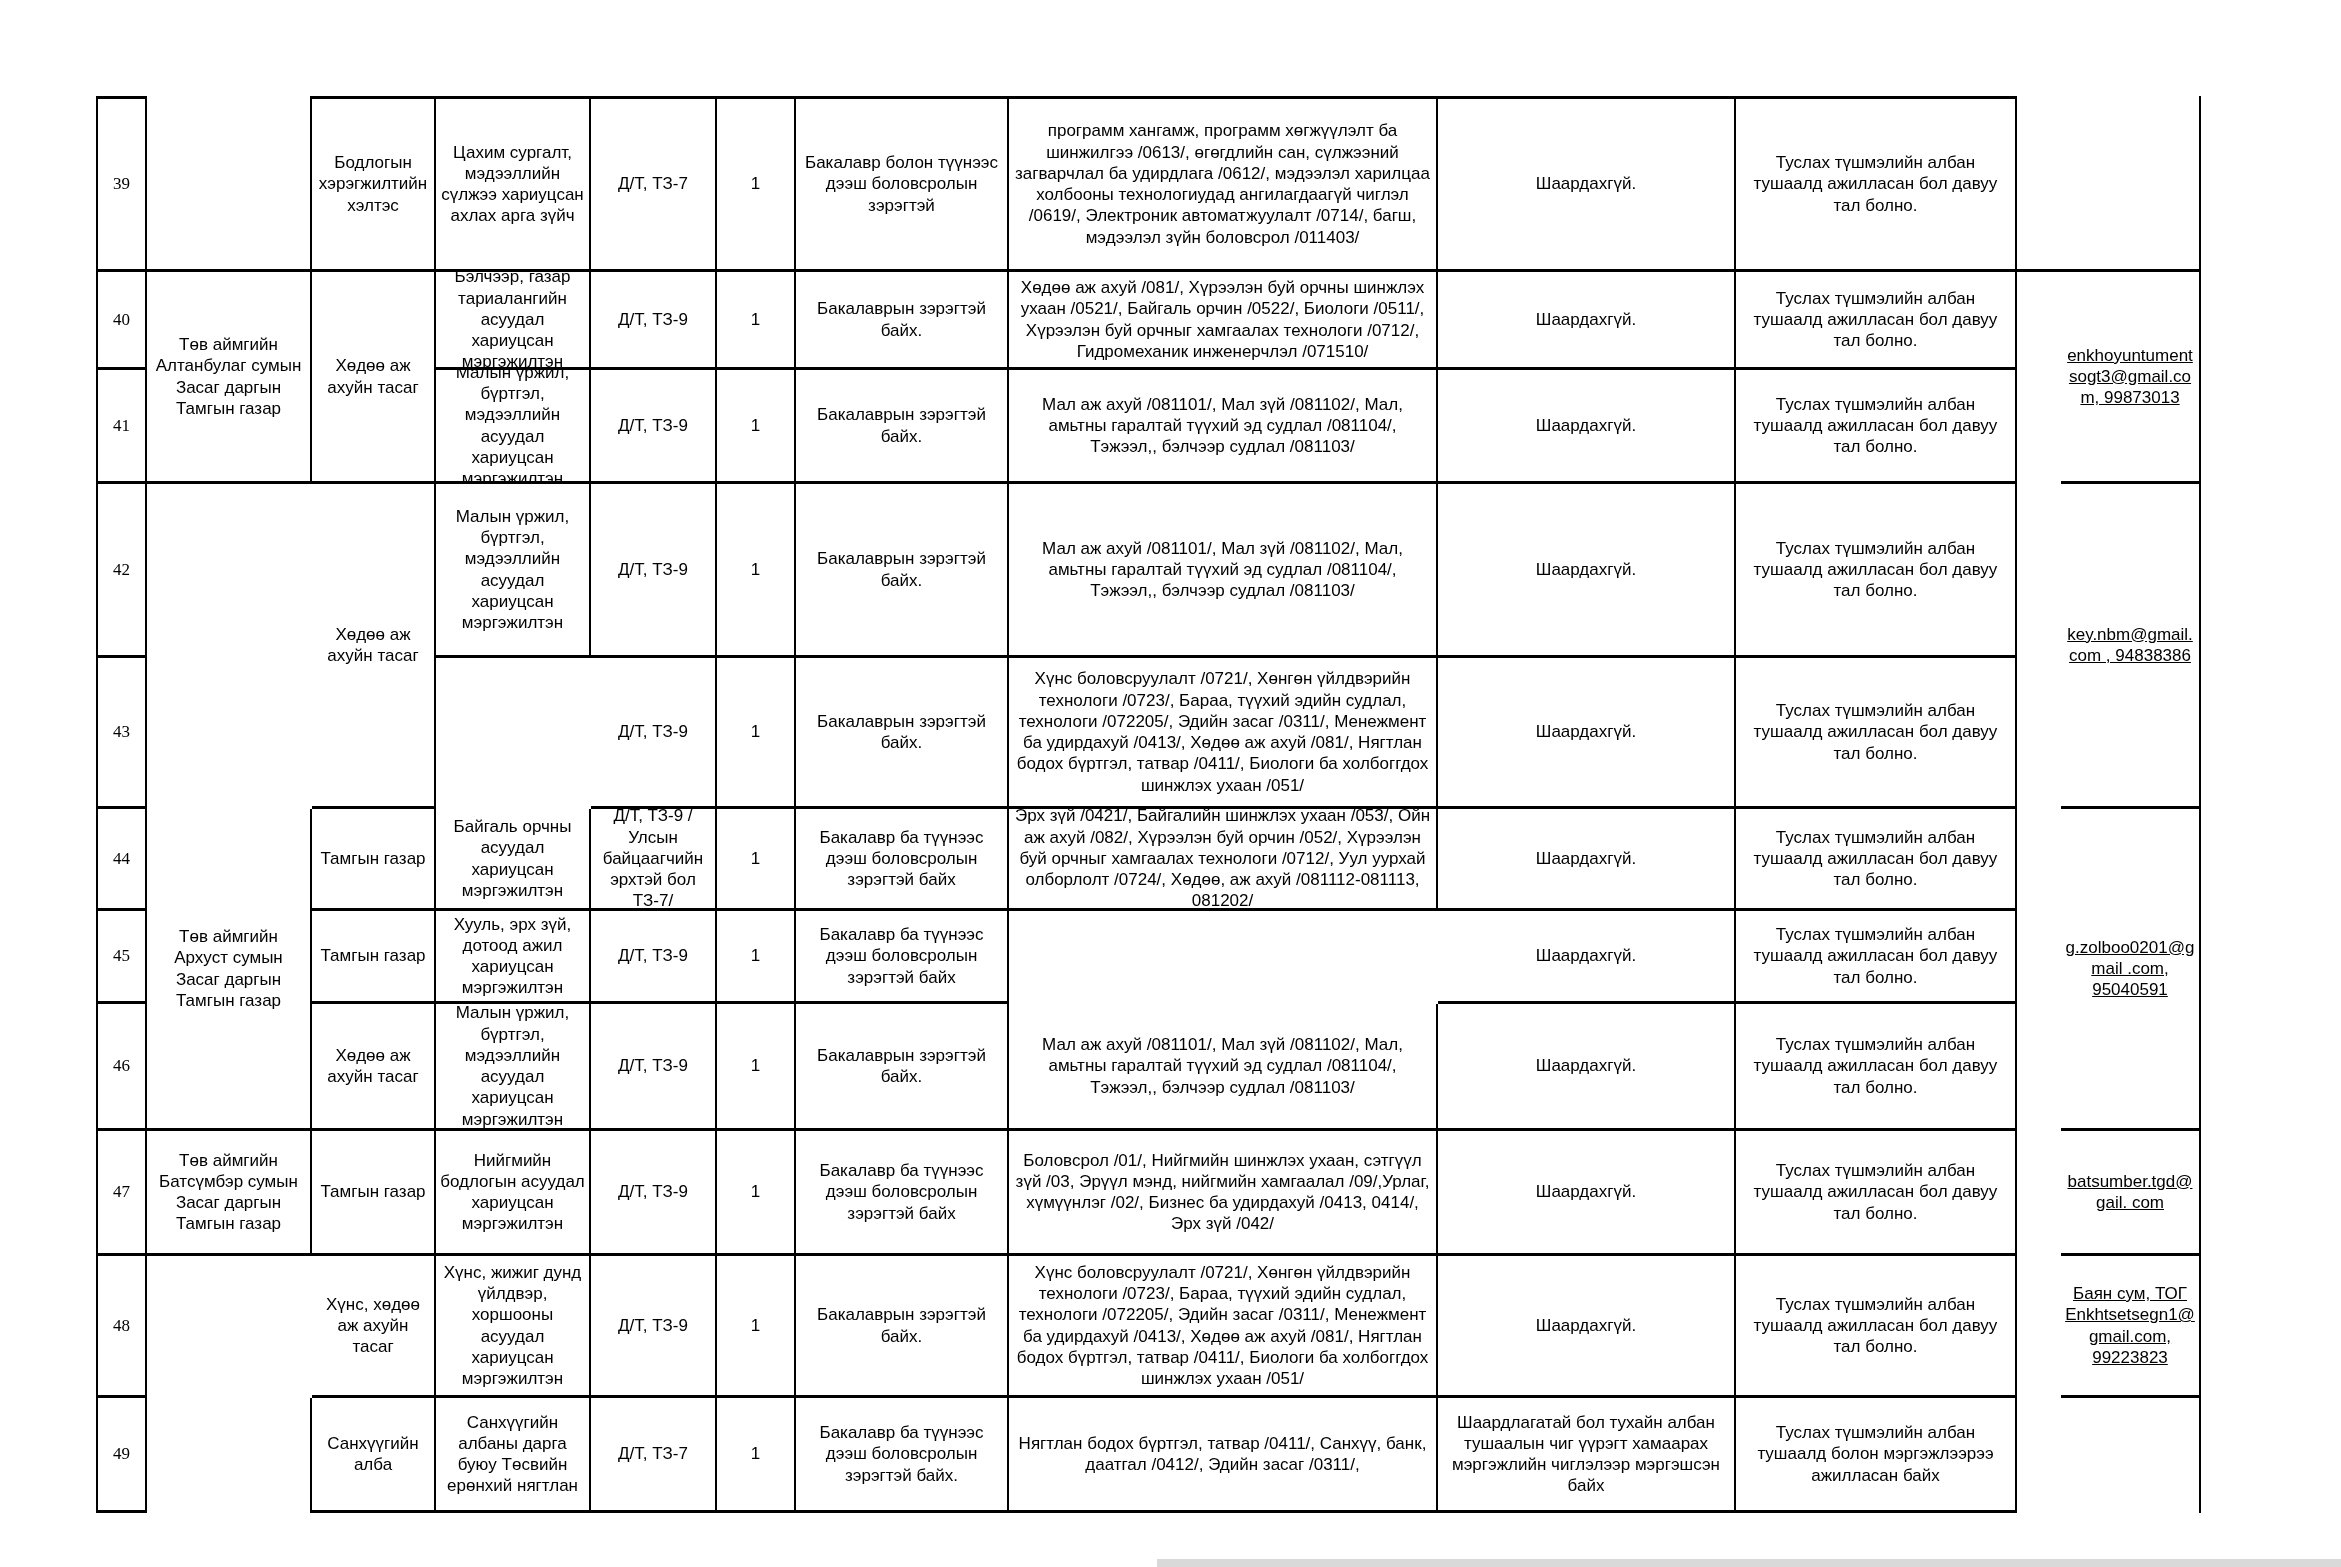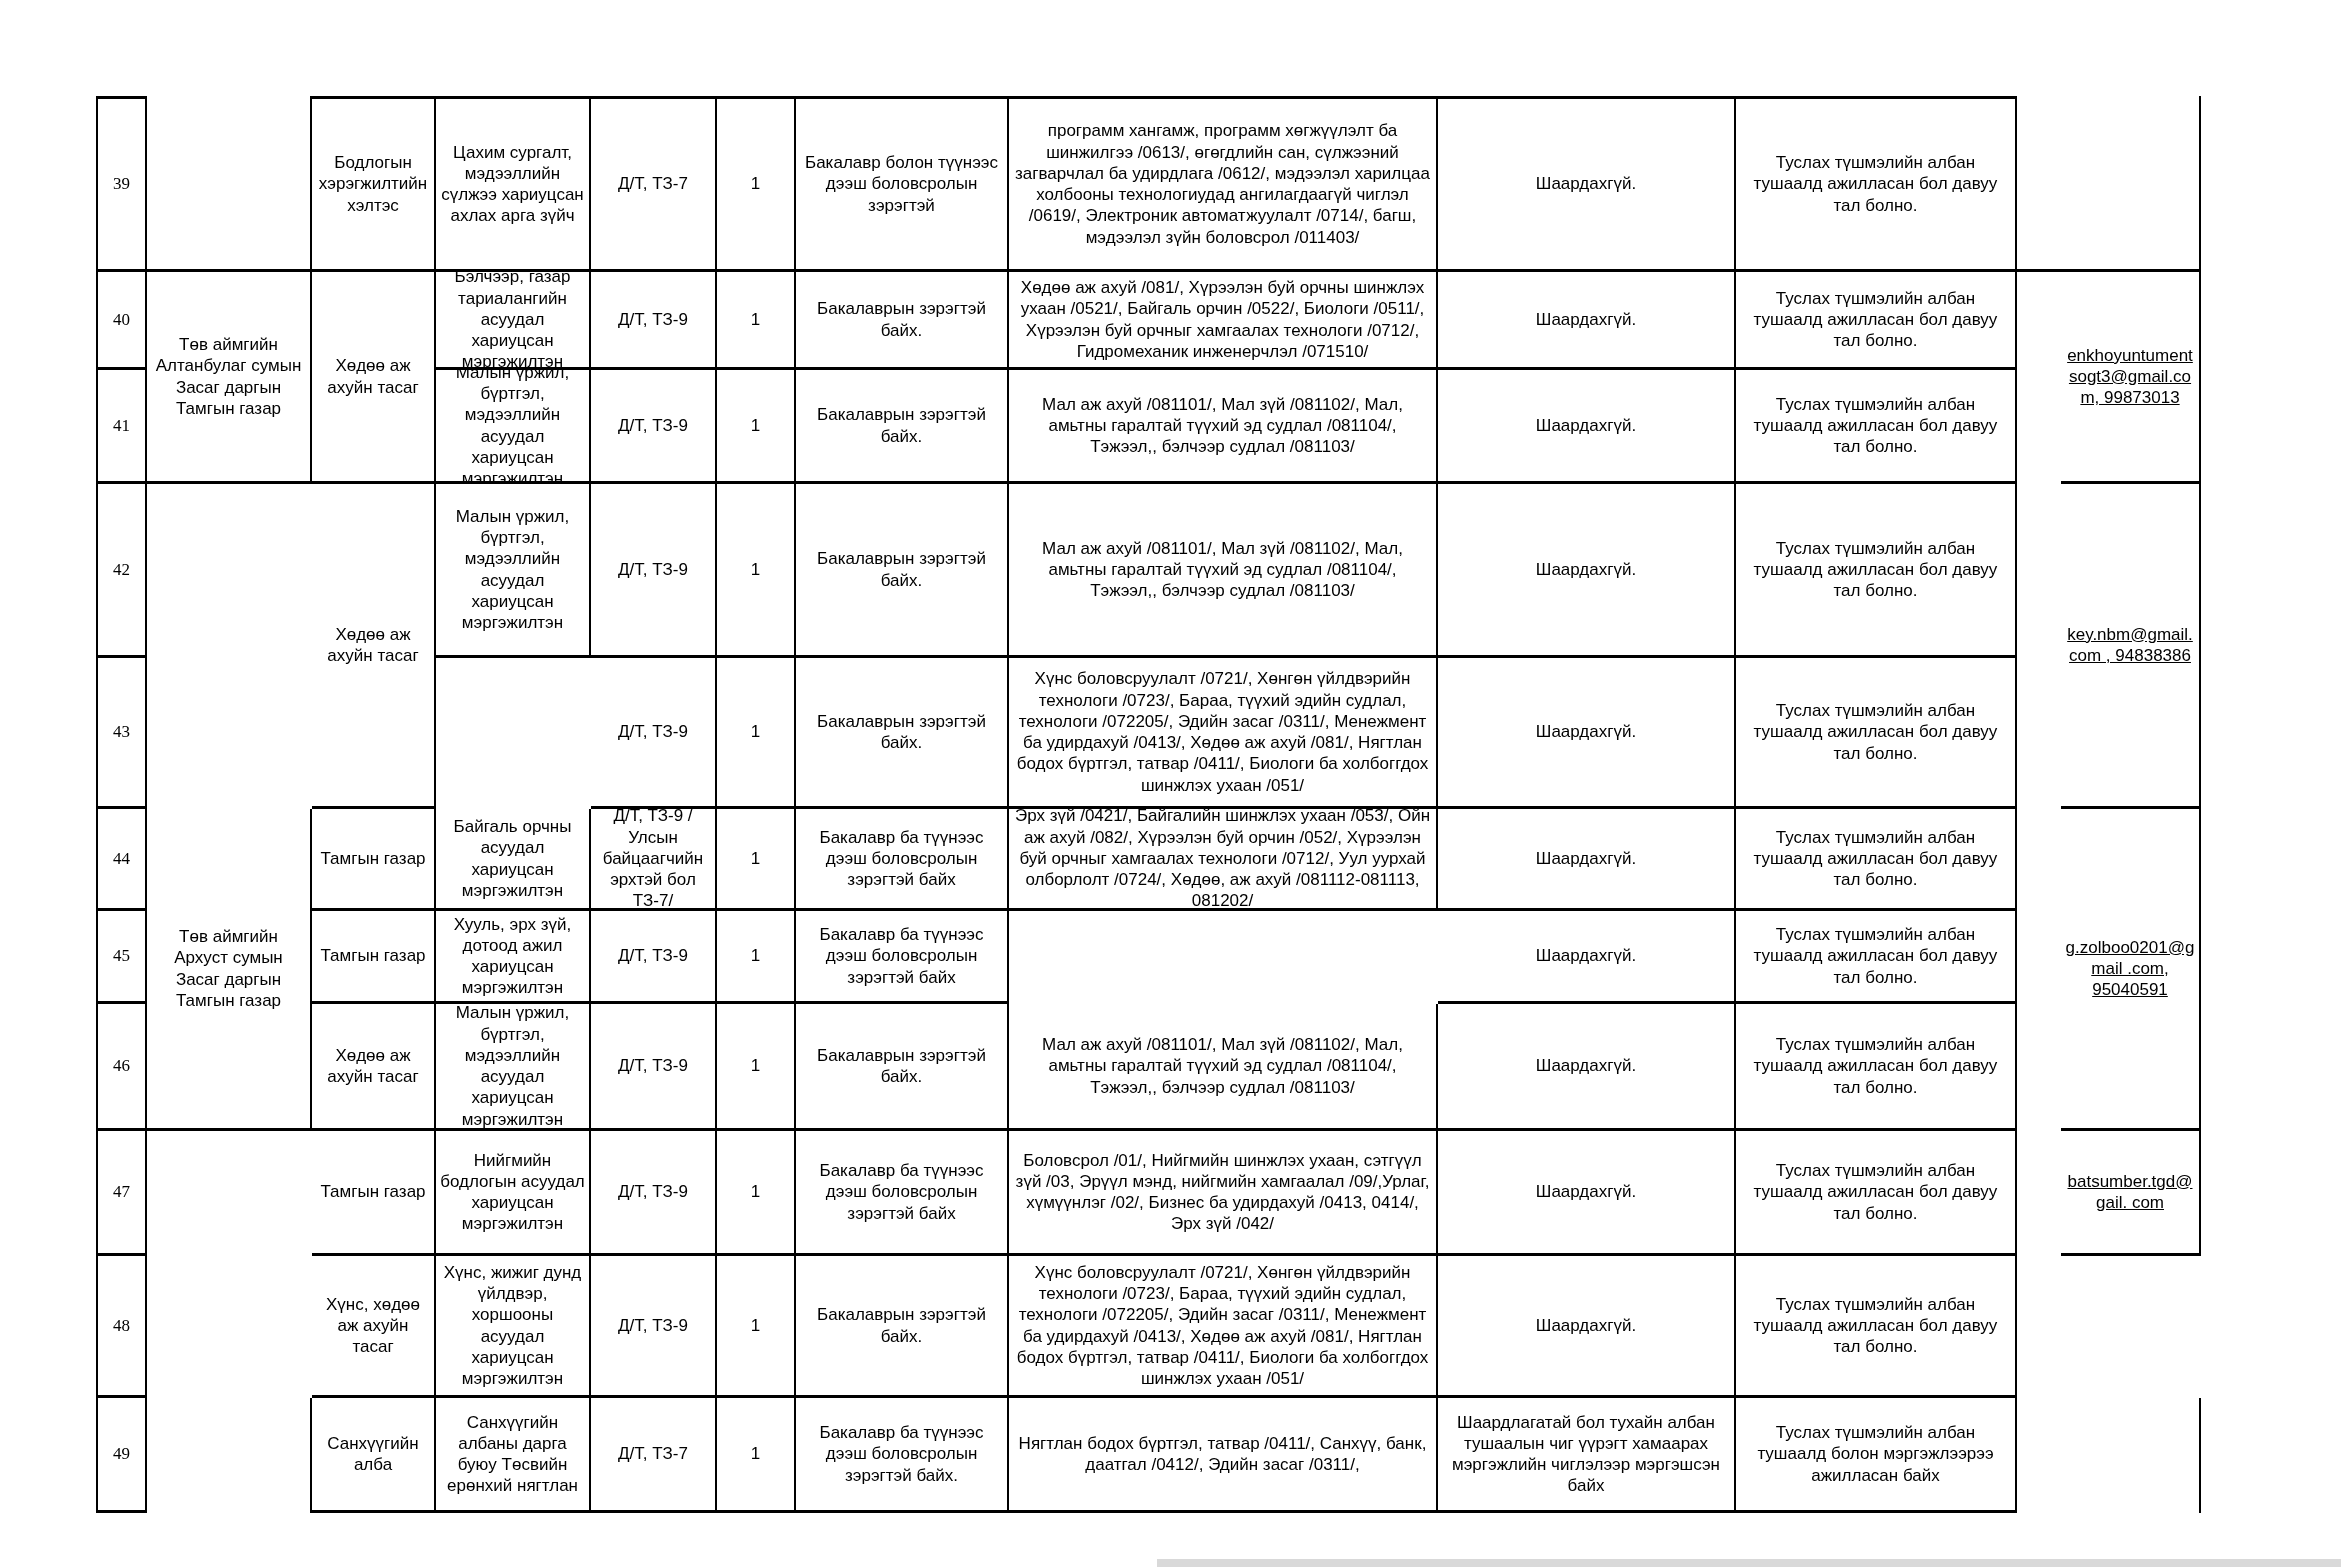--- a/index.html
+++ b/index.html
@@ -108,39 +108,41 @@
     <div class="c" style="grid-area:8/3/9/4">Хөдөө аж ахуйн тасаг</div>
     <div class="c" style="grid-area:8/4/9/5">Малын үржил, бүртгэл, мэдээллийн асуудал хариуцсан мэргэжилтэн</div>
     <div class="c" style="grid-area:8/5/9/6">Д/Т, ТЗ-9</div>
     <div class="c" style="grid-area:8/6/9/7">1</div>
     <div class="c" style="grid-area:8/7/9/8">Бакалаврын зэрэгтэй байх.</div>
     <div class="c" style="grid-area:8/8/9/9">Мал аж ахуй /081101/, Мал зүй /081102/, Мал, амьтны гаралтай түүхий эд судлал /081104/, Тэжээл,, бэлчээр судлал /081103/</div>
     <div class="c" style="grid-area:8/9/9/10">Шаардахгүй.</div>
     <div class="c" style="grid-area:8/10/9/11">Туслах түшмэлийн албан тушаалд ажилласан бол давуу тал болно.</div>
 
     <div class="c bl" style="grid-area:9/1/10/2">47</div>
+    <div class="c" style="grid-area:9/2/10/3">Төв аймгийн Батсүмбэр сумын Засаг даргын Тамгын газар</div>
     <div class="c" style="grid-area:9/3/10/4">Тамгын газар</div>
     <div class="c" style="grid-area:9/4/10/5">Нийгмийн бодлогын асуудал хариуцсан мэргэжилтэн</div>
     <div class="c" style="grid-area:9/5/10/6">Д/Т, ТЗ-9</div>
     <div class="c" style="grid-area:9/6/10/7">1</div>
     <div class="c" style="grid-area:9/7/10/8">Бакалавр ба түүнээс дээш боловсролын зэрэгтэй байх</div>
     <div class="c" style="grid-area:9/8/10/9">Боловсрол /01/, Нийгмийн шинжлэх ухаан, сэтгүүл зүй /03, Эрүүл мэнд, нийгмийн хамгаалал /09/,Урлаг,  хүмүүнлэг /02/, Бизнес ба удирдахуй /0413, 0414/, Эрх зүй /042/</div>
     <div class="c" style="grid-area:9/9/10/10">Шаардахгүй.</div>
     <div class="c" style="grid-area:9/10/10/11">Туслах түшмэлийн албан тушаалд ажилласан бол давуу тал болно.</div>
     <div class="c u" style="grid-area:9/11/10/12">batsumber.tgd@gail. com</div>
 
     <div class="c bl" style="grid-area:10/1/11/2">48</div>
     <div class="c" style="grid-area:10/3/11/4">Хүнс, хөдөө аж ахуйн тасаг</div>
     <div class="c" style="grid-area:10/4/11/5">Хүнс, жижиг дунд үйлдвэр, хоршооны асуудал хариуцсан мэргэжилтэн</div>
     <div class="c" style="grid-area:10/5/11/6">Д/Т, ТЗ-9</div>
     <div class="c" style="grid-area:10/6/11/7">1</div>
     <div class="c" style="grid-area:10/7/11/8">Бакалаврын зэрэгтэй байх.</div>
     <div class="c" style="grid-area:10/8/11/9">Хүнс боловсруулалт /0721/, Хөнгөн үйлдвэрийн технологи /0723/, Бараа, түүхий эдийн судлал, технологи /072205/, Эдийн засаг /0311/, Менежмент ба удирдахуй /0413/, Хөдөө аж ахуй /081/, Нягтлан бодох бүртгэл, татвар /0411/, Биологи ба холбоггдох шинжлэх ухаан /051/</div>
     <div class="c" style="grid-area:10/9/11/10">Шаардахгүй.</div>
     <div class="c" style="grid-area:10/10/11/11">Туслах түшмэлийн албан тушаалд ажилласан бол давуу тал болно.</div>
+    <div class="c u" style="grid-area:10/11/11/12">Баян сум, ТОГ Enkhtsetsegn1@gmail.com, 99223823</div>
 
     <div class="c bl" style="grid-area:11/1/12/2">49</div>
     <div class="c nb" style="grid-area:11/2/12/3"></div>
     <div class="c" style="grid-area:11/3/12/4">Санхүүгийн алба</div>
     <div class="c" style="grid-area:11/4/12/5">Санхүүгийн албаны дарга буюу Төсвийн ерөнхий нягтлан</div>
     <div class="c" style="grid-area:11/5/12/6">Д/Т, ТЗ-7</div>
     <div class="c" style="grid-area:11/6/12/7">1</div>
     <div class="c" style="grid-area:11/7/12/8">Бакалавр ба түүнээс дээш боловсролын зэрэгтэй байх.</div>
     <div class="c" style="grid-area:11/8/12/9">Нягтлан бодох бүртгэл, татвар /0411/, Санхүү, банк, даатгал /0412/, Эдийн засаг /0311/,</div>
     <div class="c" style="grid-area:11/10/12/11">Туслах түшмэлийн албан тушаалд болон мэргэжлээрээ ажилласан байх</div>

